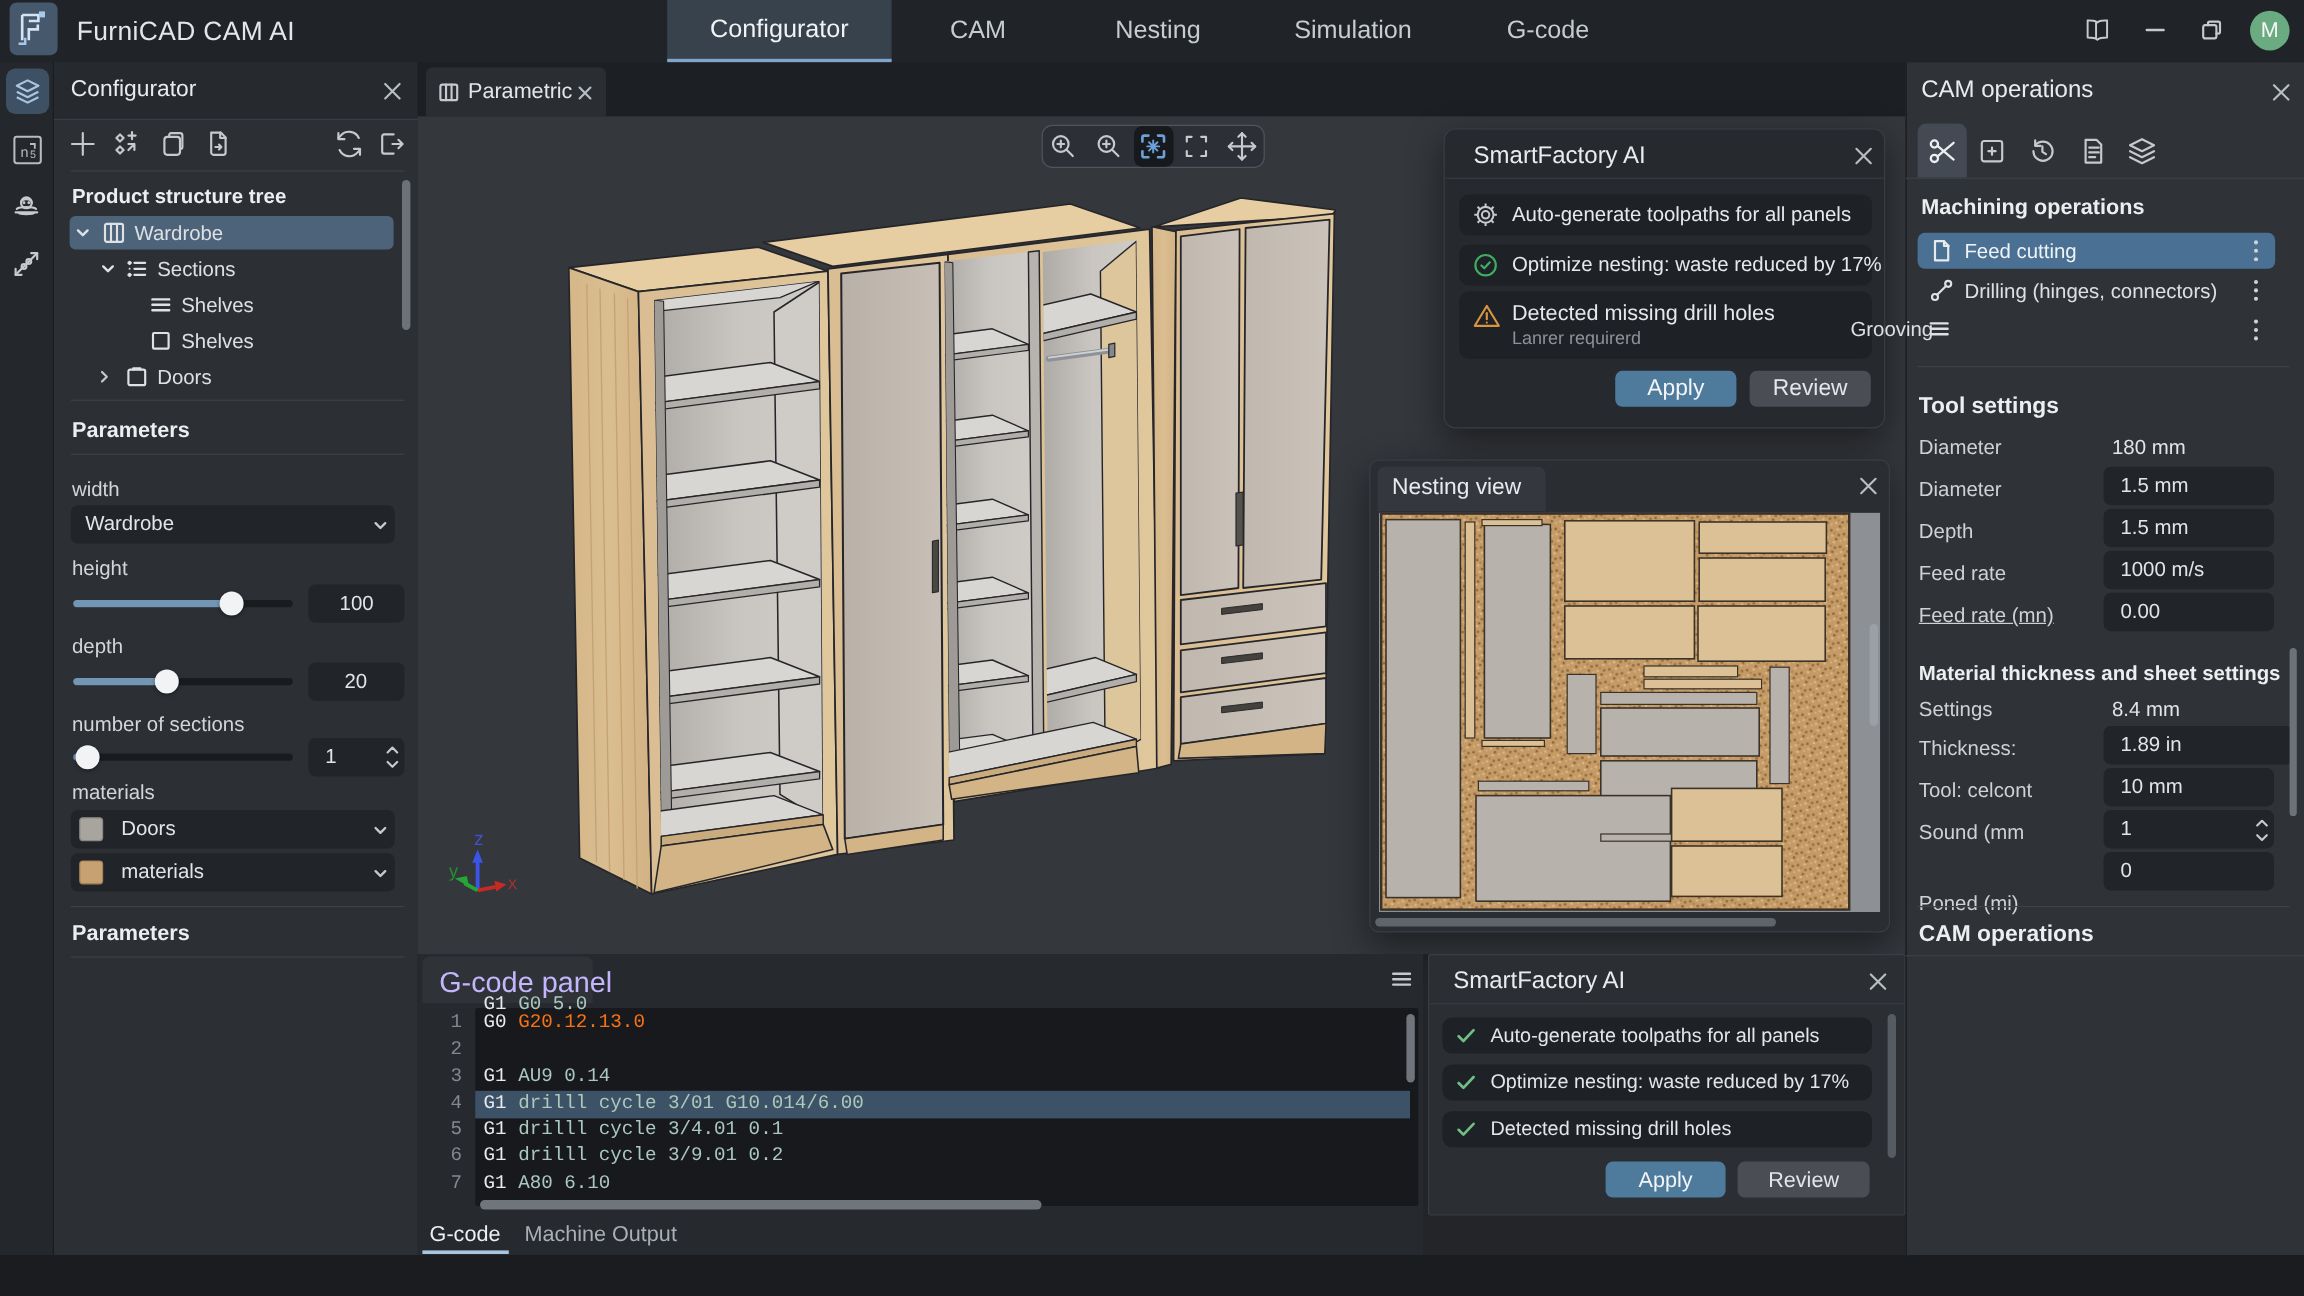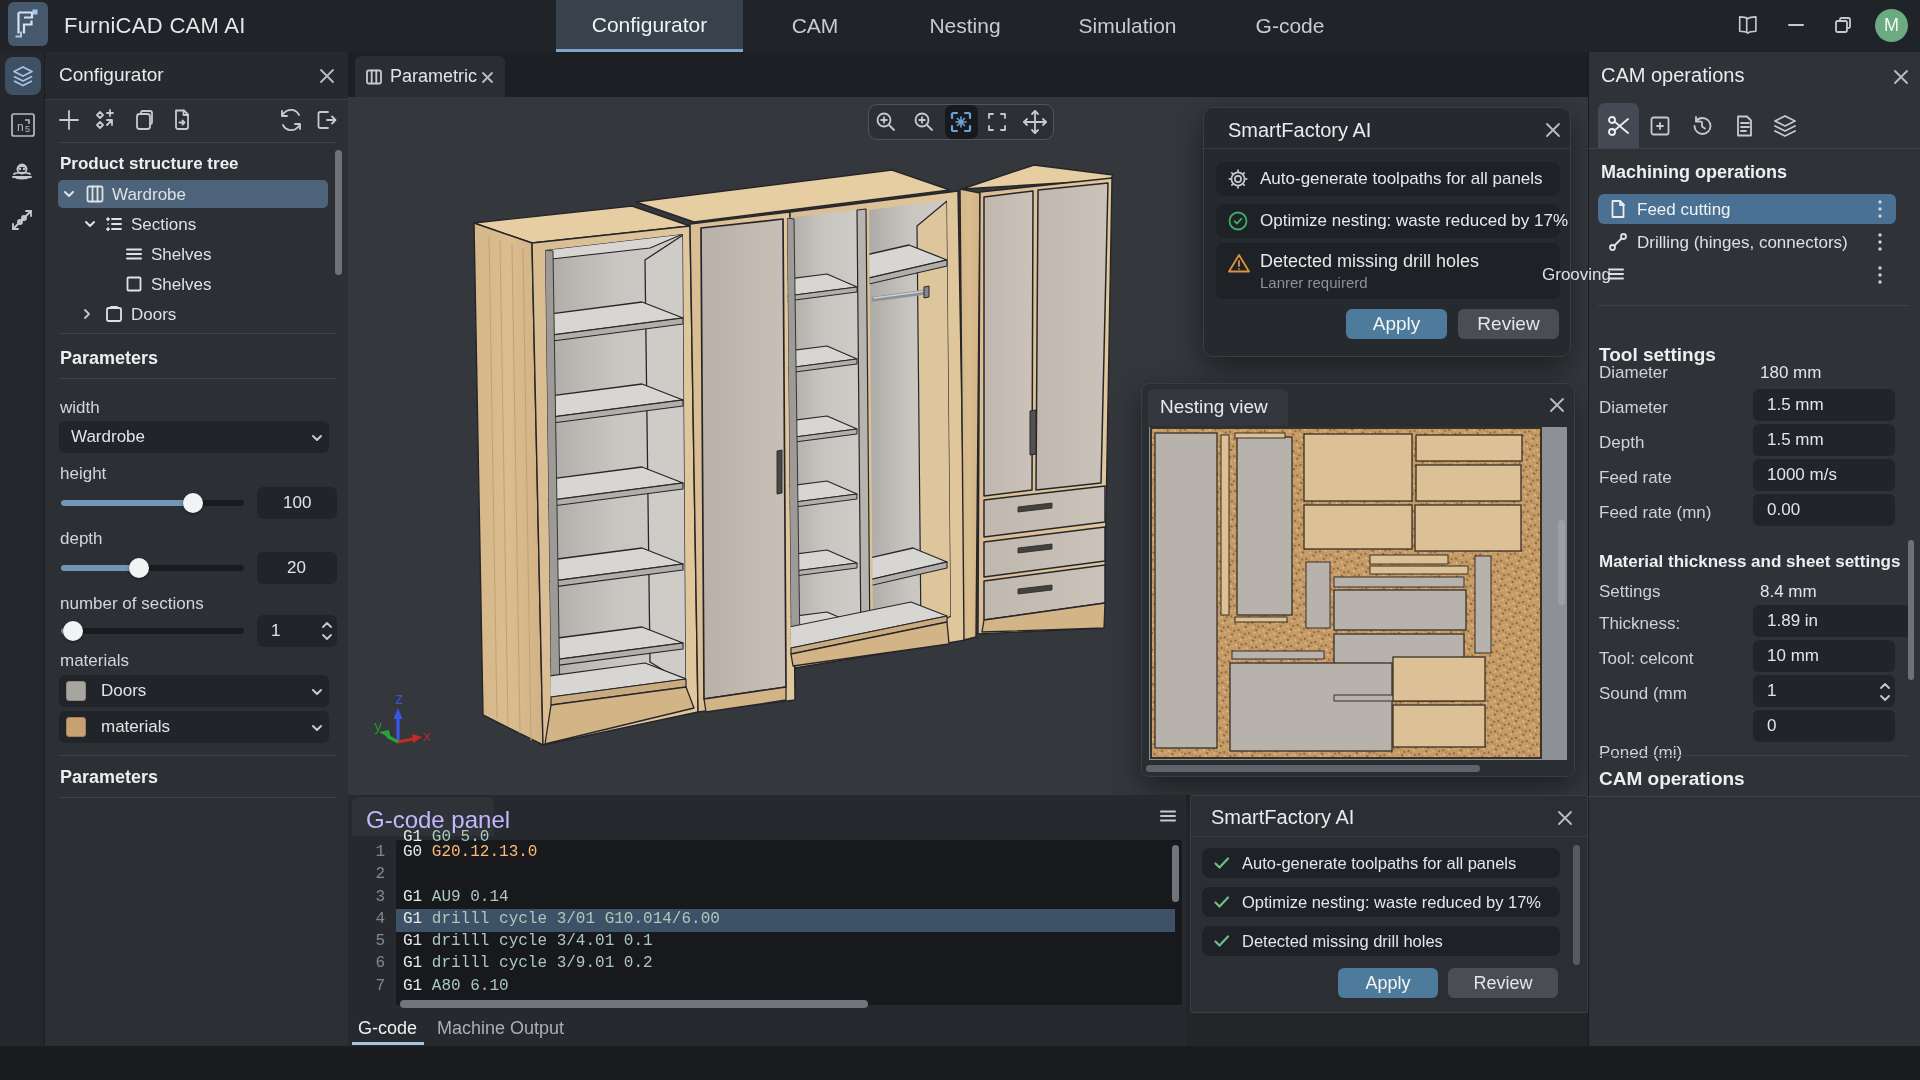--- a/index.html
+++ b/index.html
@@ -464,21 +464,21 @@
 <div class="scroll abs" style="left:1558px;top:520px;width:7px;height:85px;background:#9aa0a6;"></div>
 <div id="gpanel" class="abs"></div>
 <div class="abs" style="left:352px;top:797px;width:142px;height:39px;background:#2f3338;border-radius:6px 6px 0 0;"></div>
 <div class="abs" style="left:366px;top:806px;font-size:24px;color:#c4b5fd;">G-code panel</div>
 <svg class="abs" style="left:1158px;top:806px;" width="24" height="24" viewBox="0 0 24 24" fill="none">
     <path d="M3 5.5h14M3 10h14M3 14.5h14" stroke="#c6cace" stroke-width="2" stroke-linecap="round"></path>
   </svg>
 <div id="gcode-area" class="abs"></div>
 <div class="abs" style="left:396px;top:909px;width:779px;height:23px;background:#3d5266;"></div>
 <div class="gnum" style="left:365px;top:843px;">1</div>
-<div class="gl" style="left:403px;top:843px;color:#e8eaec;">G0 <span style="color:#fdba74;">G20.12.13.0</span></div>
+<div class="gl" style="left:403px;top:843px;color:#e8eaec;">G0 <span style="color:#f97316;">G20.12.13.0</span></div>
 <div class="gnum" style="left:365px;top:865px;">2</div>
 <div class="gl" style="left:403px;top:828px;color:#e8eaec;">G1 <span style="color:#aac8bc;">G0 5.0</span></div>
 <div class="gnum" style="left:365px;top:888px;">3</div>
 <div class="gl" style="left:403px;top:888px;color:#e8eaec;">G1 <span style="color:#aac8bc;">AU9 0.14</span></div>
 <div class="gnum" style="left:365px;top:910px;">4</div>
 <div class="gl" style="left:403px;top:910px;color:#e8eaec;">G1 <span style="color:#aac8bc;">drilll cycle 3/01 G10.014/6.00</span></div>
 <div class="gnum" style="left:365px;top:932px;">5</div>
 <div class="gl" style="left:403px;top:932px;color:#e8eaec;">G1 <span style="color:#aac8bc;">drilll cycle 3/4.01 0.1</span></div>
 <div class="gnum" style="left:365px;top:954px;">6</div>
 <div class="gl" style="left:403px;top:954px;color:#e8eaec;">G1 <span style="color:#aac8bc;">drilll cycle 3/9.01 0.2</span></div>
@@ -565,30 +565,30 @@
 <svg class="abs" style="left:1606px;top:264px;" width="21" height="21" viewBox="0 0 21 21" fill="none">
     <path d="M3 5.5h14M3 10h14M3 14.5h14" stroke="#dfe2e5" stroke-width="2" stroke-linecap="round"></path>
   </svg>
 <div class="abs" style="left:1542px;top:265px;font-size:17px;color:#dde0e3;">Grooving</div>
 <svg class="abs" style="left:1877px;top:264px;" width="6" height="22" viewBox="0 0 6 22" fill="none">
     <circle cx="3" cy="4" r="1.7" fill="#cfd3d7"></circle>
     <circle cx="3" cy="11" r="1.7" fill="#cfd3d7"></circle>
     <circle cx="3" cy="18" r="1.7" fill="#cfd3d7"></circle>
   </svg>
 <div class="divh abs" style="left:1598px;top:305px;width:310px;"></div>
-<div class="rp-head abs" style="left:1599px;top:344px;font-size:19px;">Tool settings</div>
+<div class="rp-head abs" style="left:1599px;top:328px;font-size:19px;">Tool settings</div>
 <div class="rp-label abs" style="left:1599px;top:363px;">Diameter</div>
 <div class="rp-label abs" style="left:1760px;top:363px;color:#e2e5e8;">180 mm</div>
 <div class="rp-label abs" style="left:1599px;top:398px;">Diameter</div>
 <div class="inputbox" style="left:1753px;top:389px;width:142px;">1.5 mm</div>
 <div class="rp-label abs" style="left:1599px;top:433px;">Depth</div>
 <div class="inputbox" style="left:1753px;top:424px;width:142px;">1.5 mm</div>
 <div class="rp-label abs" style="left:1599px;top:468px;">Feed rate</div>
 <div class="inputbox" style="left:1753px;top:459px;width:142px;">1000 m/s</div>
-<div class="rp-label abs" style="left:1599px;top:503px;">Feed rate (mn)</div>
+<div class="rp-label abs" style="left:1599px;top:503px;text-decoration:underline;">Feed rate (mn)</div>
 <div class="inputbox" style="left:1753px;top:494px;width:142px;">0.00</div>
 <div class="rp-head abs" style="left:1599px;top:552px;font-size:17px;">Material thickness and sheet settings</div>
 <div class="rp-label abs" style="left:1599px;top:582px;">Settings</div>
 <div class="rp-label abs" style="left:1760px;top:582px;color:#e2e5e8;">8.4 mm</div>
 <div class="rp-label abs" style="left:1599px;top:614px;">Thickness:</div>
 <div class="inputbox" style="left:1753px;top:605px;width:158px;">1.89 in</div>
 <div class="rp-label abs" style="left:1599px;top:649px;">Tool: celcont</div>
 <div class="inputbox" style="left:1753px;top:640px;width:142px;">10 mm</div>
 <div class="rp-label abs" style="left:1599px;top:684px;">Sound (mm</div>
 <div class="inputbox" style="left:1753px;top:675px;width:142px;">1</div>

